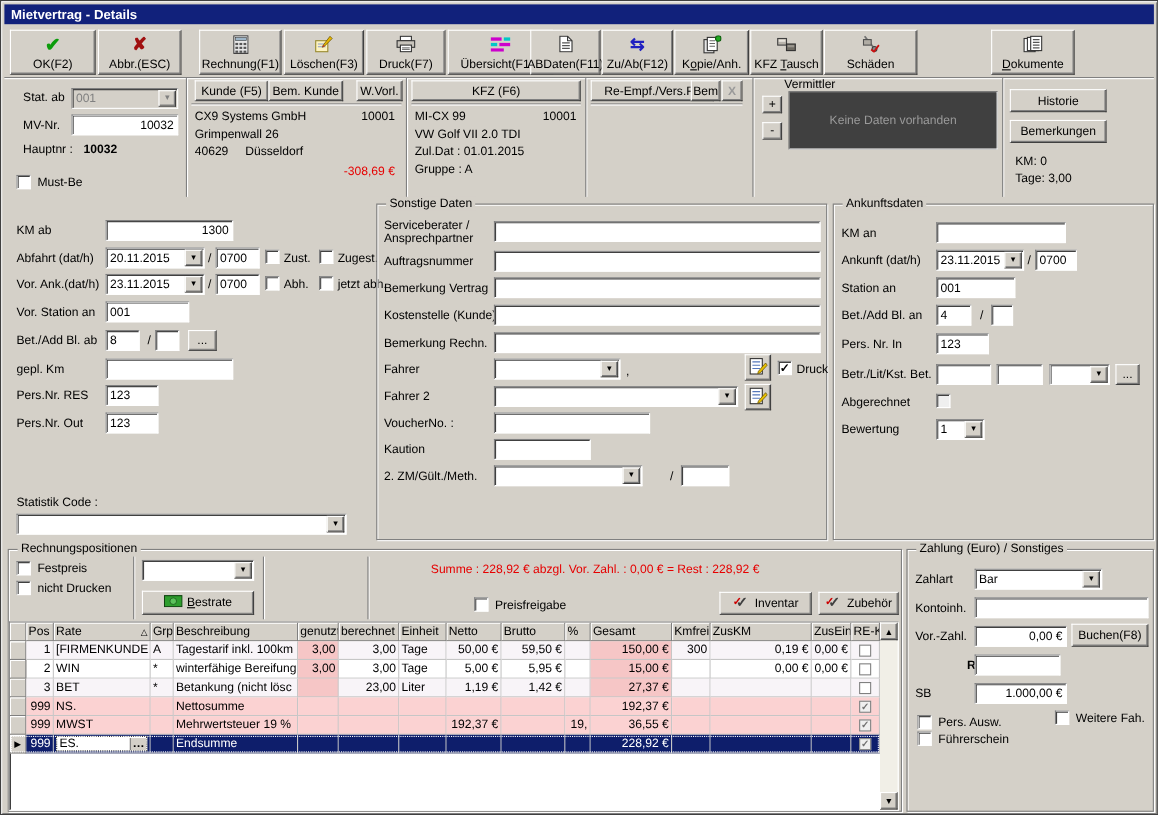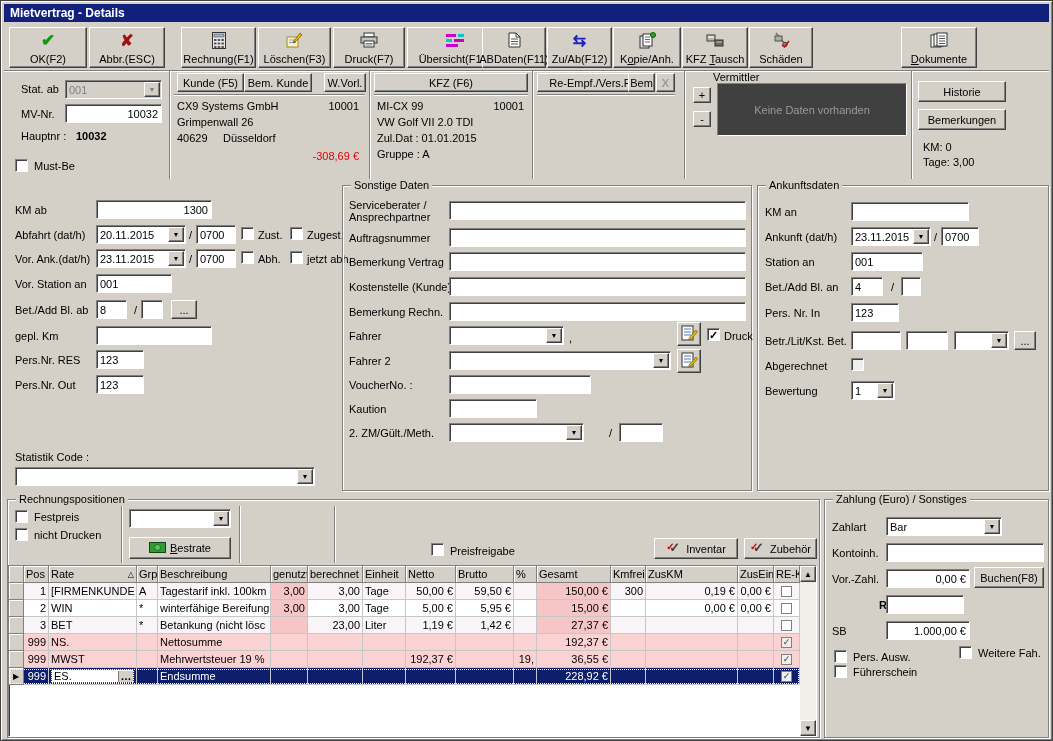--- a/index.html
+++ b/index.html
@@ -167,21 +167,21 @@
     <span class="ico">
         <svg width="18" height="15">
           <rect x="1" y="2" width="8" height="6" fill="#b8b4ac" stroke="#404040"></rect>
           <rect x="2" y="3" width="6" height="2" fill="#e8e4dc"></rect>
           <rect x="9" y="7" width="8" height="6" fill="#6e6a62" stroke="#303030"></rect>
           <rect x="10" y="8" width="6" height="2" fill="#9a968e"></rect>
         </svg>
       </span>
     <span class="tl"><span>KFZ </span><u>T</u><span>ausch</span></span>
   </div>
-  <div class="btn tbtn" style="left:748px;width:64px;">
+  <div class="btn tbtn" style="left:748px;width:85px;">
     <span class="ico">
         <svg width="17" height="16">
           <path d="M3 1 L11 11" stroke="#707070" stroke-width="1.6"></path>
           <rect x="2" y="4" width="7" height="5" fill="#b0aca4" stroke="#505050"></rect>
           <circle cx="12" cy="12.5" r="2.2" fill="#888" stroke="#404040"></circle>
           <path d="M9 13 L11.5 15 L16 9" stroke="#cc1010" stroke-width="1.6" fill="none"></path>
         </svg>
       </span>
     <span class="tl">Schäden</span>
   </div>
@@ -438,20 +438,21 @@
   </div>
   <div class="btn" style="position:absolute;left:128px;top:536px;width:102px;height:22px;gap:4px;">
     <span><svg width="17" height="11">
           <rect x="0.5" y="0.5" width="16" height="10" fill="#2e9e2e" stroke="#114411"></rect>
           <circle cx="8.5" cy="5.5" r="3" fill="#5cc25c" stroke="#114411" stroke-width="0.6"></circle>
         </svg></span>
     <span><u>B</u><span>estrate</span></span>
   </div>
   <div class="vsep" style="left:238px;top:505px;height:57px;"></div>
   <div class="vsep" style="left:333px;top:505px;height:57px;"></div>
+  <div class="lbl red" style="left:340px;top:511px;width:400px;text-align:center;">Summe : 228,92 € abzgl. Vor. Zahl. : 0,00 € = Rest : 228,92 €</div>
   <span class="cb" style="left:430px;top:542px;"></span>
   <span class="lbl" style="left:449px;top:544px;">Preisfreigabe</span>
   <div class="btn" style="position:absolute;left:653px;top:537px;width:84px;height:21px;gap:4px;">
     <span class="chk2">
         <span class="g">✓</span>
         <span class="r">✓</span>
       </span>
     <span>Inventar</span>
   </div>
   <div class="btn" style="position:absolute;left:743px;top:537px;width:73px;height:21px;gap:4px;">

